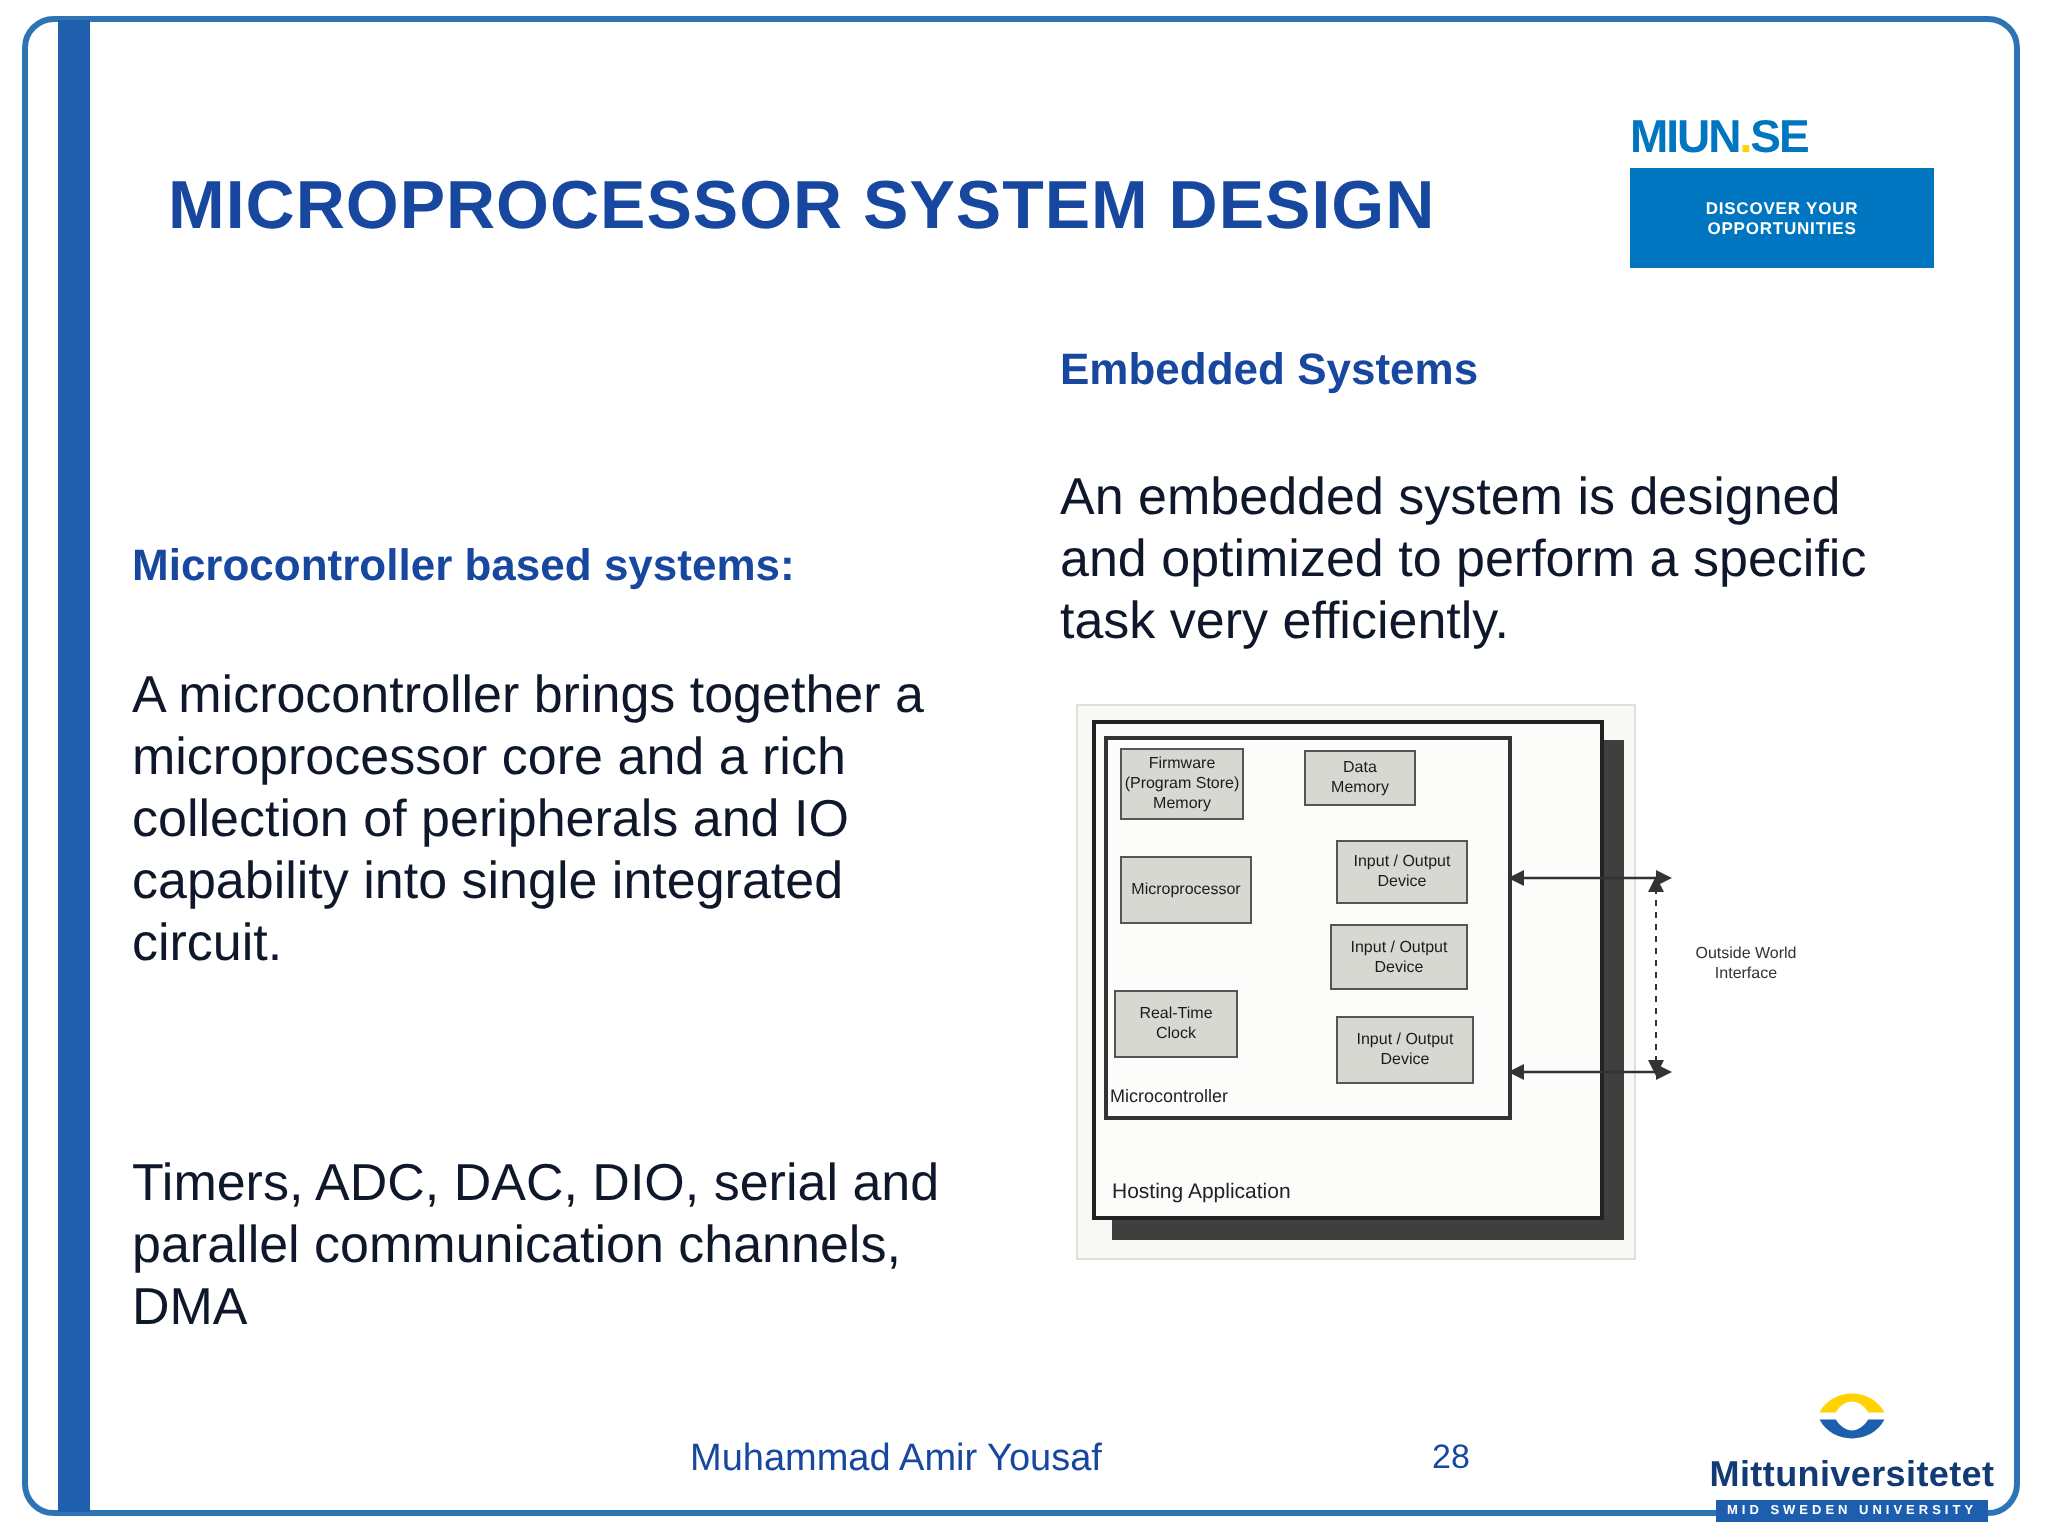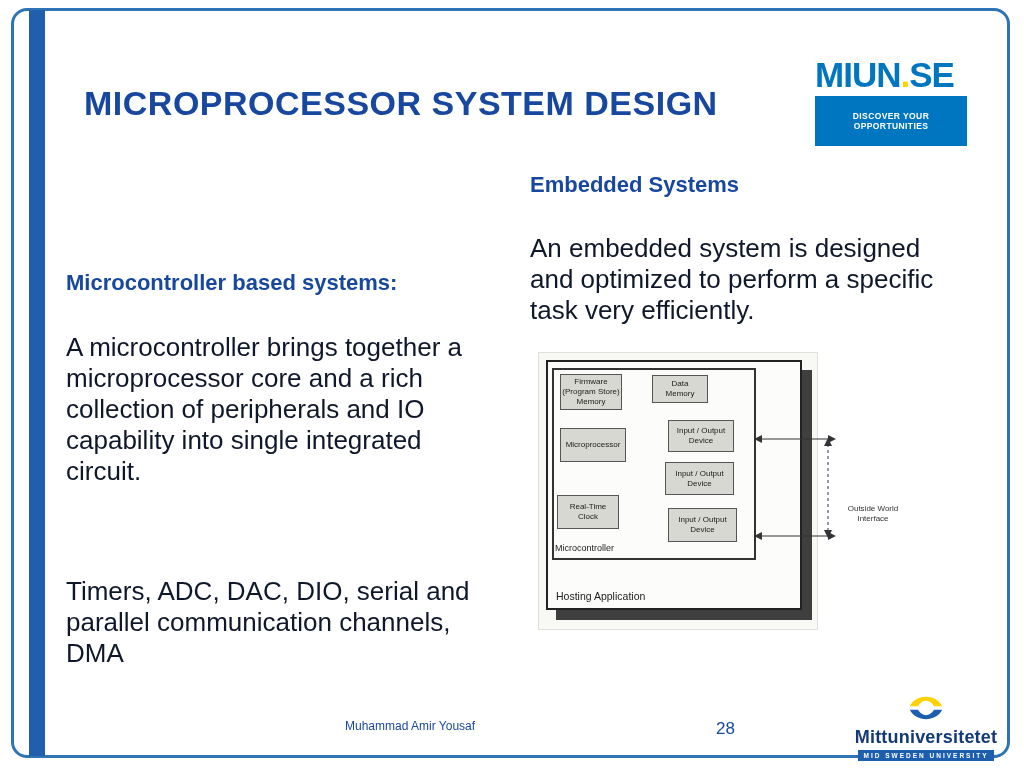--- a/index.html
+++ b/index.html
@@ -17,21 +17,21 @@
     position: absolute; left: 29px; top: 10px; width: 16px; height: 746px;
     background: #1f5fae;
   }
   .title {
     position: absolute; left: 84px; top: 84px;
     font-size: 34px; font-weight: bold; color: #17479e; letter-spacing: 0.5px;
     white-space: nowrap;
   }
   
   .miun { position: absolute; left: 815px; top: 57px; width: 152px; }
-  .miun-text { font-size: 35px; font-weight: bold; color: #0076c0; letter-spacing: -1px; line-height: 1; }
+  .miun-text { font-size: 23px; font-weight: bold; color: #0076c0; letter-spacing: -1px; line-height: 1; }
   .miun-dot { color: #ffd200; }
   .miun-tagline {
     margin-top: 4px; background: #0076c0; color: #fff; font-size: 8.5px;
     font-weight: bold; padding: 15px 2px; letter-spacing: 0.4px; text-align: center;
   }
   .heading { position: absolute; font-size: 22px; font-weight: bold; color: #17479e; }
   .para {
     position: absolute; font-size: 26px; line-height: 31px; color: #0f172a;
     white-space: pre-line;
   }
@@ -50,25 +50,25 @@
   .b-datamem  { left: 114px; top: 23px; width: 56px; height: 28px; }
   .b-micro    { left: 22px; top: 76px; width: 66px; height: 34px; }
   .b-io1      { left: 130px; top: 68px; width: 66px; height: 32px; }
   .b-io2      { left: 127px; top: 110px; width: 69px; height: 33px; }
   .b-rtc      { left: 19px; top: 143px; width: 62px; height: 34px; }
   .b-io3      { left: 130px; top: 156px; width: 69px; height: 34px; }
   .mcu-label { position: absolute; left: 17px; top: 191px; font-size: 9px; color: #222; }
   .host-label { position: absolute; left: 18px; top: 238px; font-size: 10.5px; color: #222; }
   .outside-label {
     position: absolute; left: 300px; top: 120px; width: 70px;
-    font-size: 8px; line-height: 10px; color: #333; text-align: center; white-space: pre-line; margin-top: 32px;
+    font-size: 8px; line-height: 10px; color: #333; text-align: center; white-space: pre-line;
   }
   .arrows { position: absolute; left: 0; top: 0; pointer-events: none; }
   
-  .author { position: absolute; left: 345px; top: 719px; font-size: 12px; color: #17479e; }
+  .author { position: absolute; left: 345px; top: 719px; font-size: 19px; color: #17479e; }
   .pagenum { position: absolute; left: 716px; top: 719px; font-size: 17px; color: #17479e; }
   .uni { position: absolute; left: 852px; top: 690px; width: 148px; text-align: center; }
   .uni-icon { display: block; margin: 0 auto; }
   .uni-name { font-size: 18px; font-weight: bold; color: #123a75; margin-top: 1px; letter-spacing: 0.2px; }
   .uni-sub {
     margin: 2px auto 0; background: #1d5fae; color: #fff; width: 136px;
     font-size: 6.5px; letter-spacing: 2px; padding: 2px 0; font-weight: bold;
   }
 </style>
 </head>

